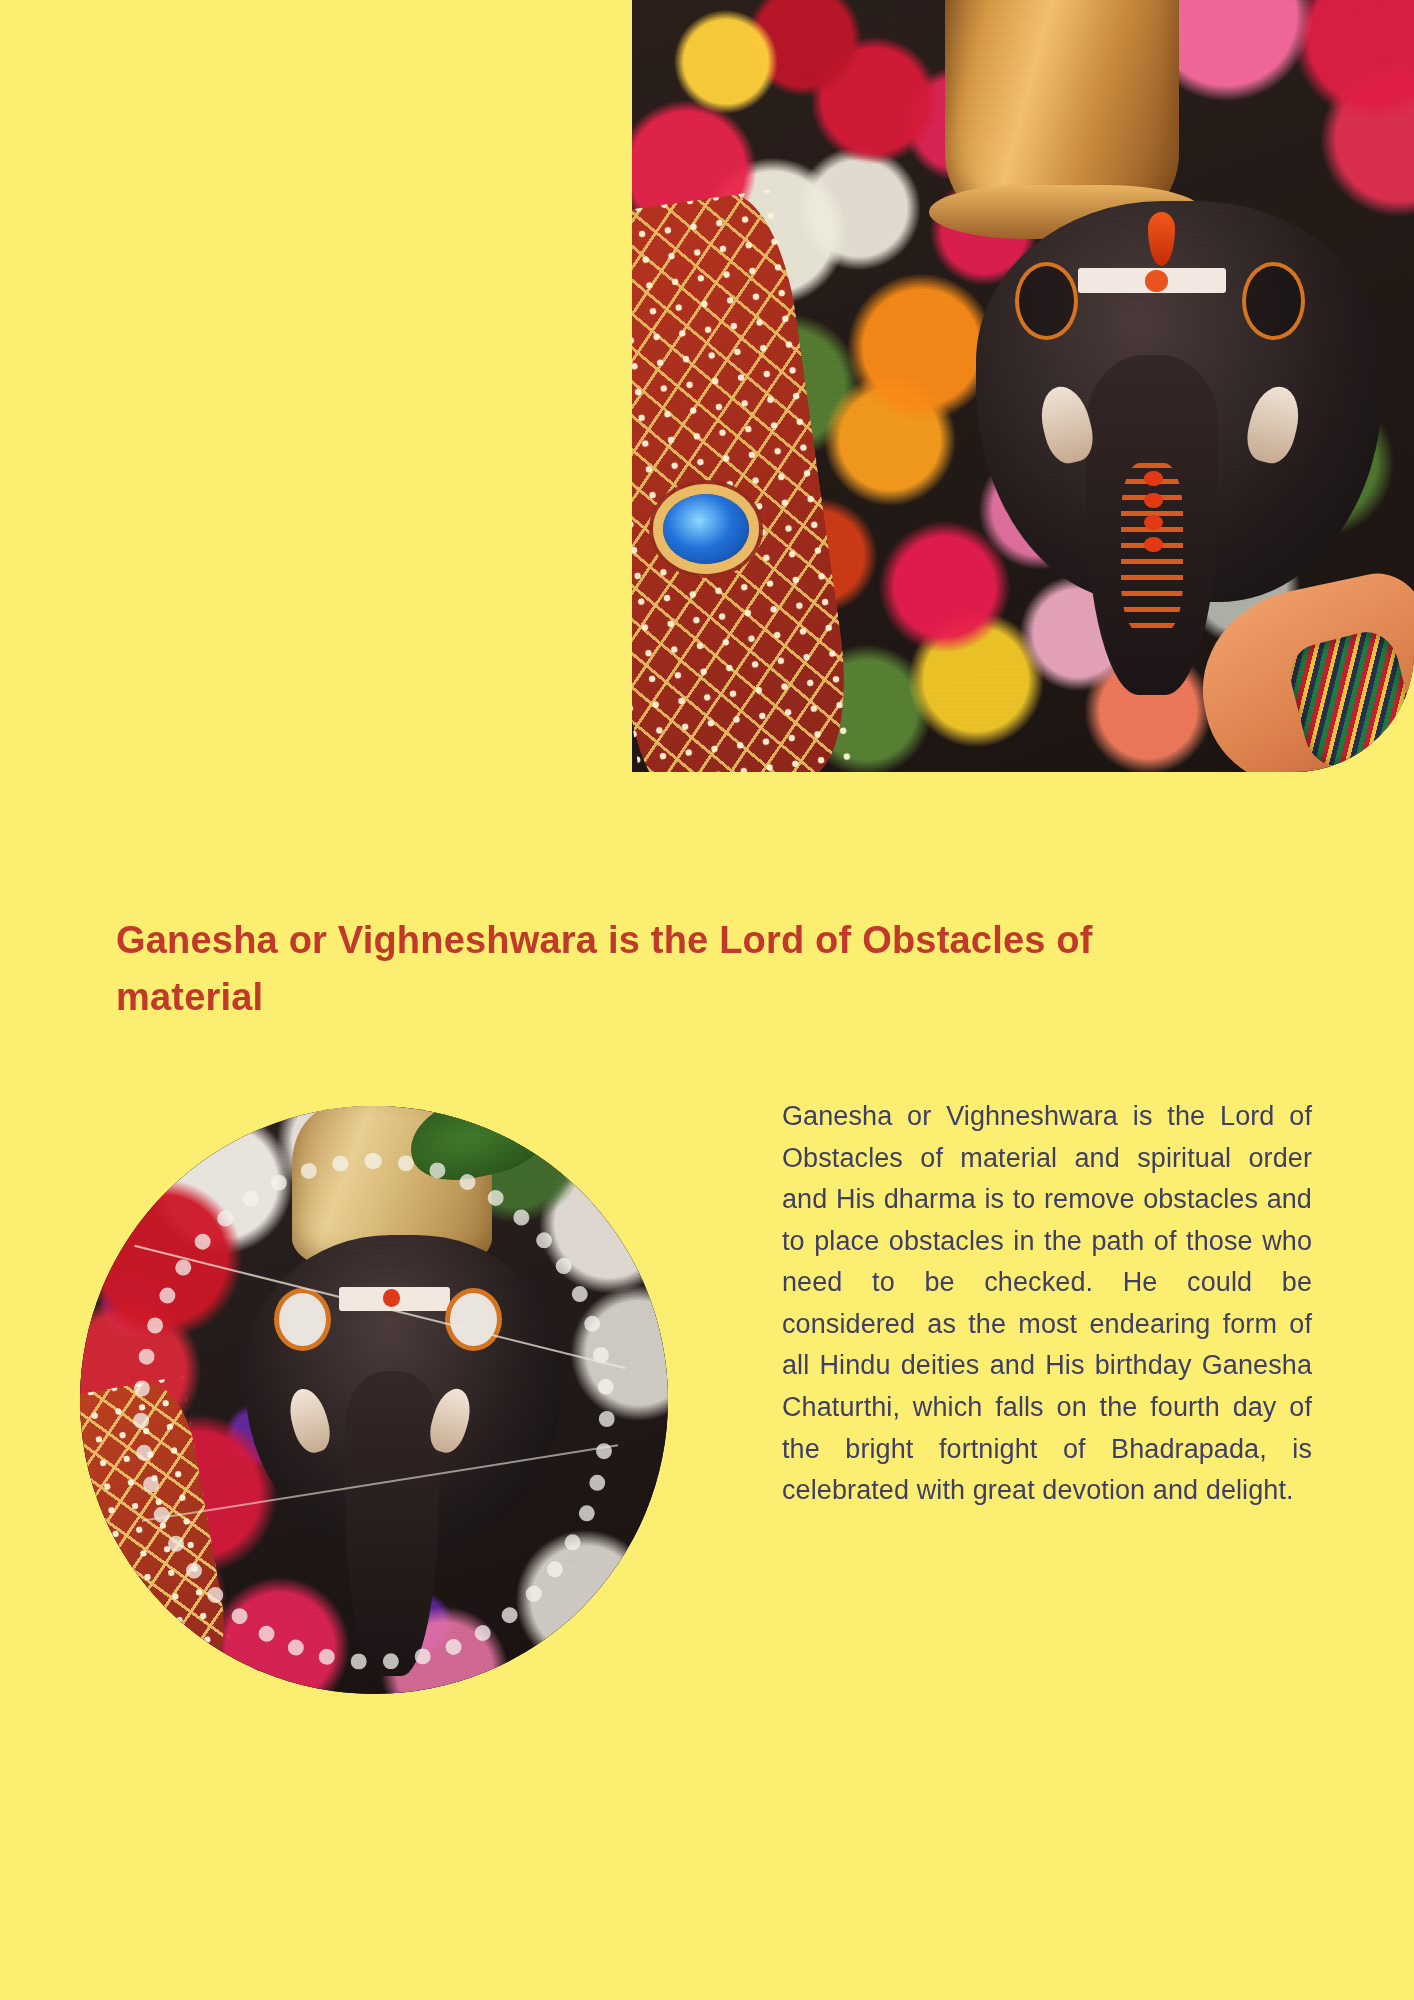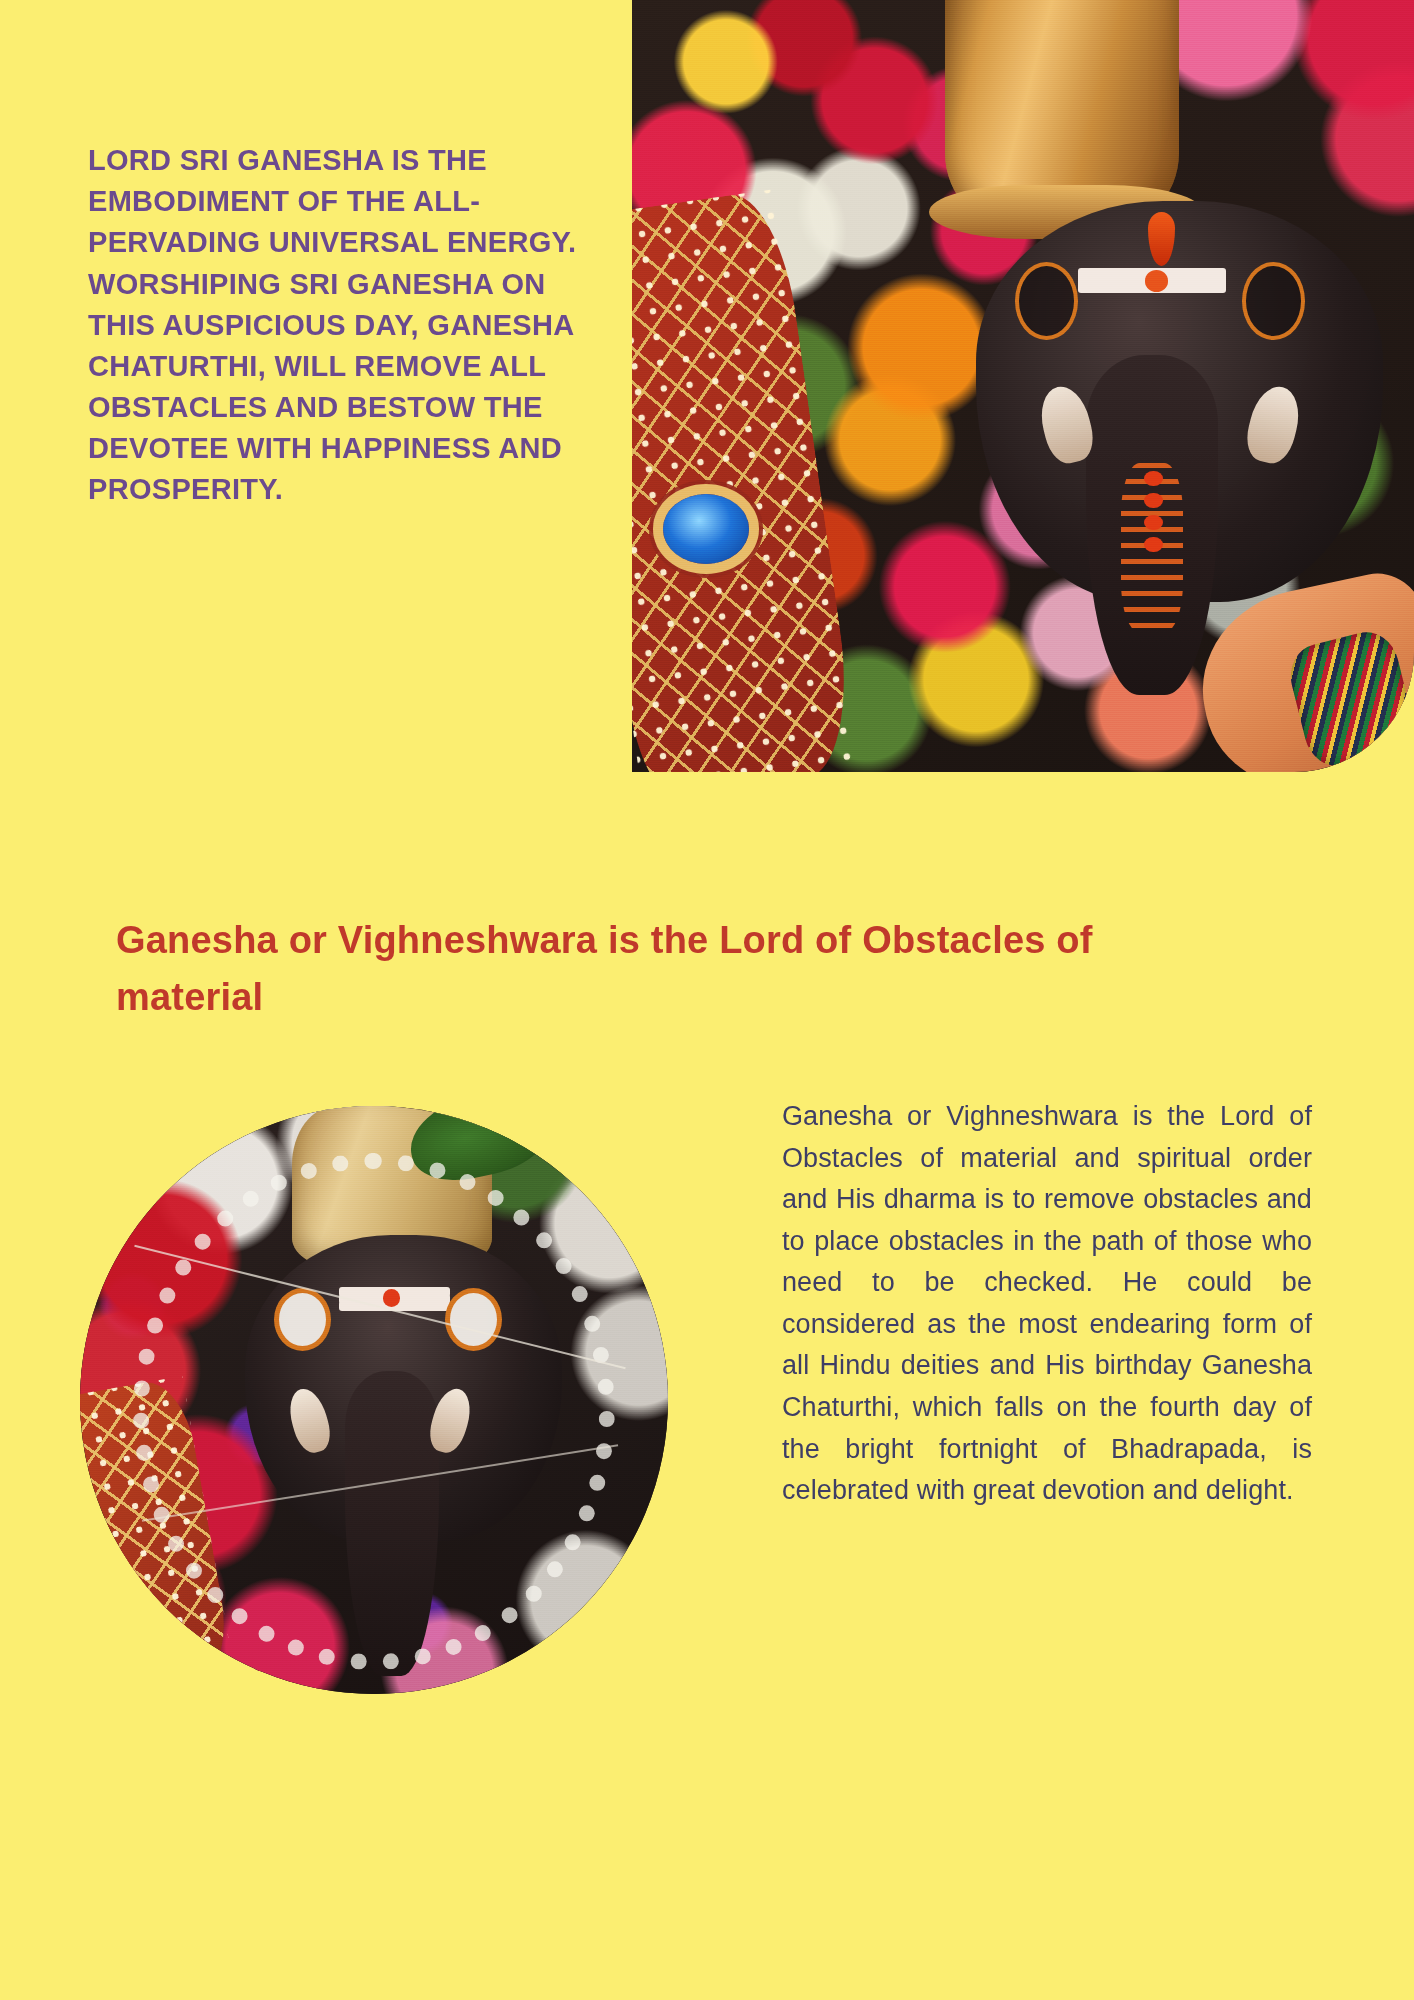--- a/index.html
+++ b/index.html
@@ -481,21 +481,20 @@
     <div class="trunk"></div>
     <div class="trunk-marks"></div>
     <div class="trunk-dots"></div>
     <div class="tusk-l"></div>
     <div class="tusk-r"></div>
     <div class="hand"></div>
     <div class="bangles"></div>
     <div class="grain"></div>
   </div>
 
-  <div class="headline">Lord Sri Ganesha is the embodiment of the all-pervading universal energy. Worshiping Sri Ganesha on this auspicious day, Ganesha Chaturthi, will remove all obstacles and bestow the devotee with happiness and prosperity.</div>
 
   <div class="section-title">Ganesha or Vighneshwara is the Lord of Obstacles of material</div>
 
   <div class="circle-photo">
     <div class="scene2"></div>
     <div class="ornate2"></div>
     <div class="crown2"></div>
     <div class="leafcrown"></div>
     <div class="head2"></div>
     <div class="vibhuti2"></div>

